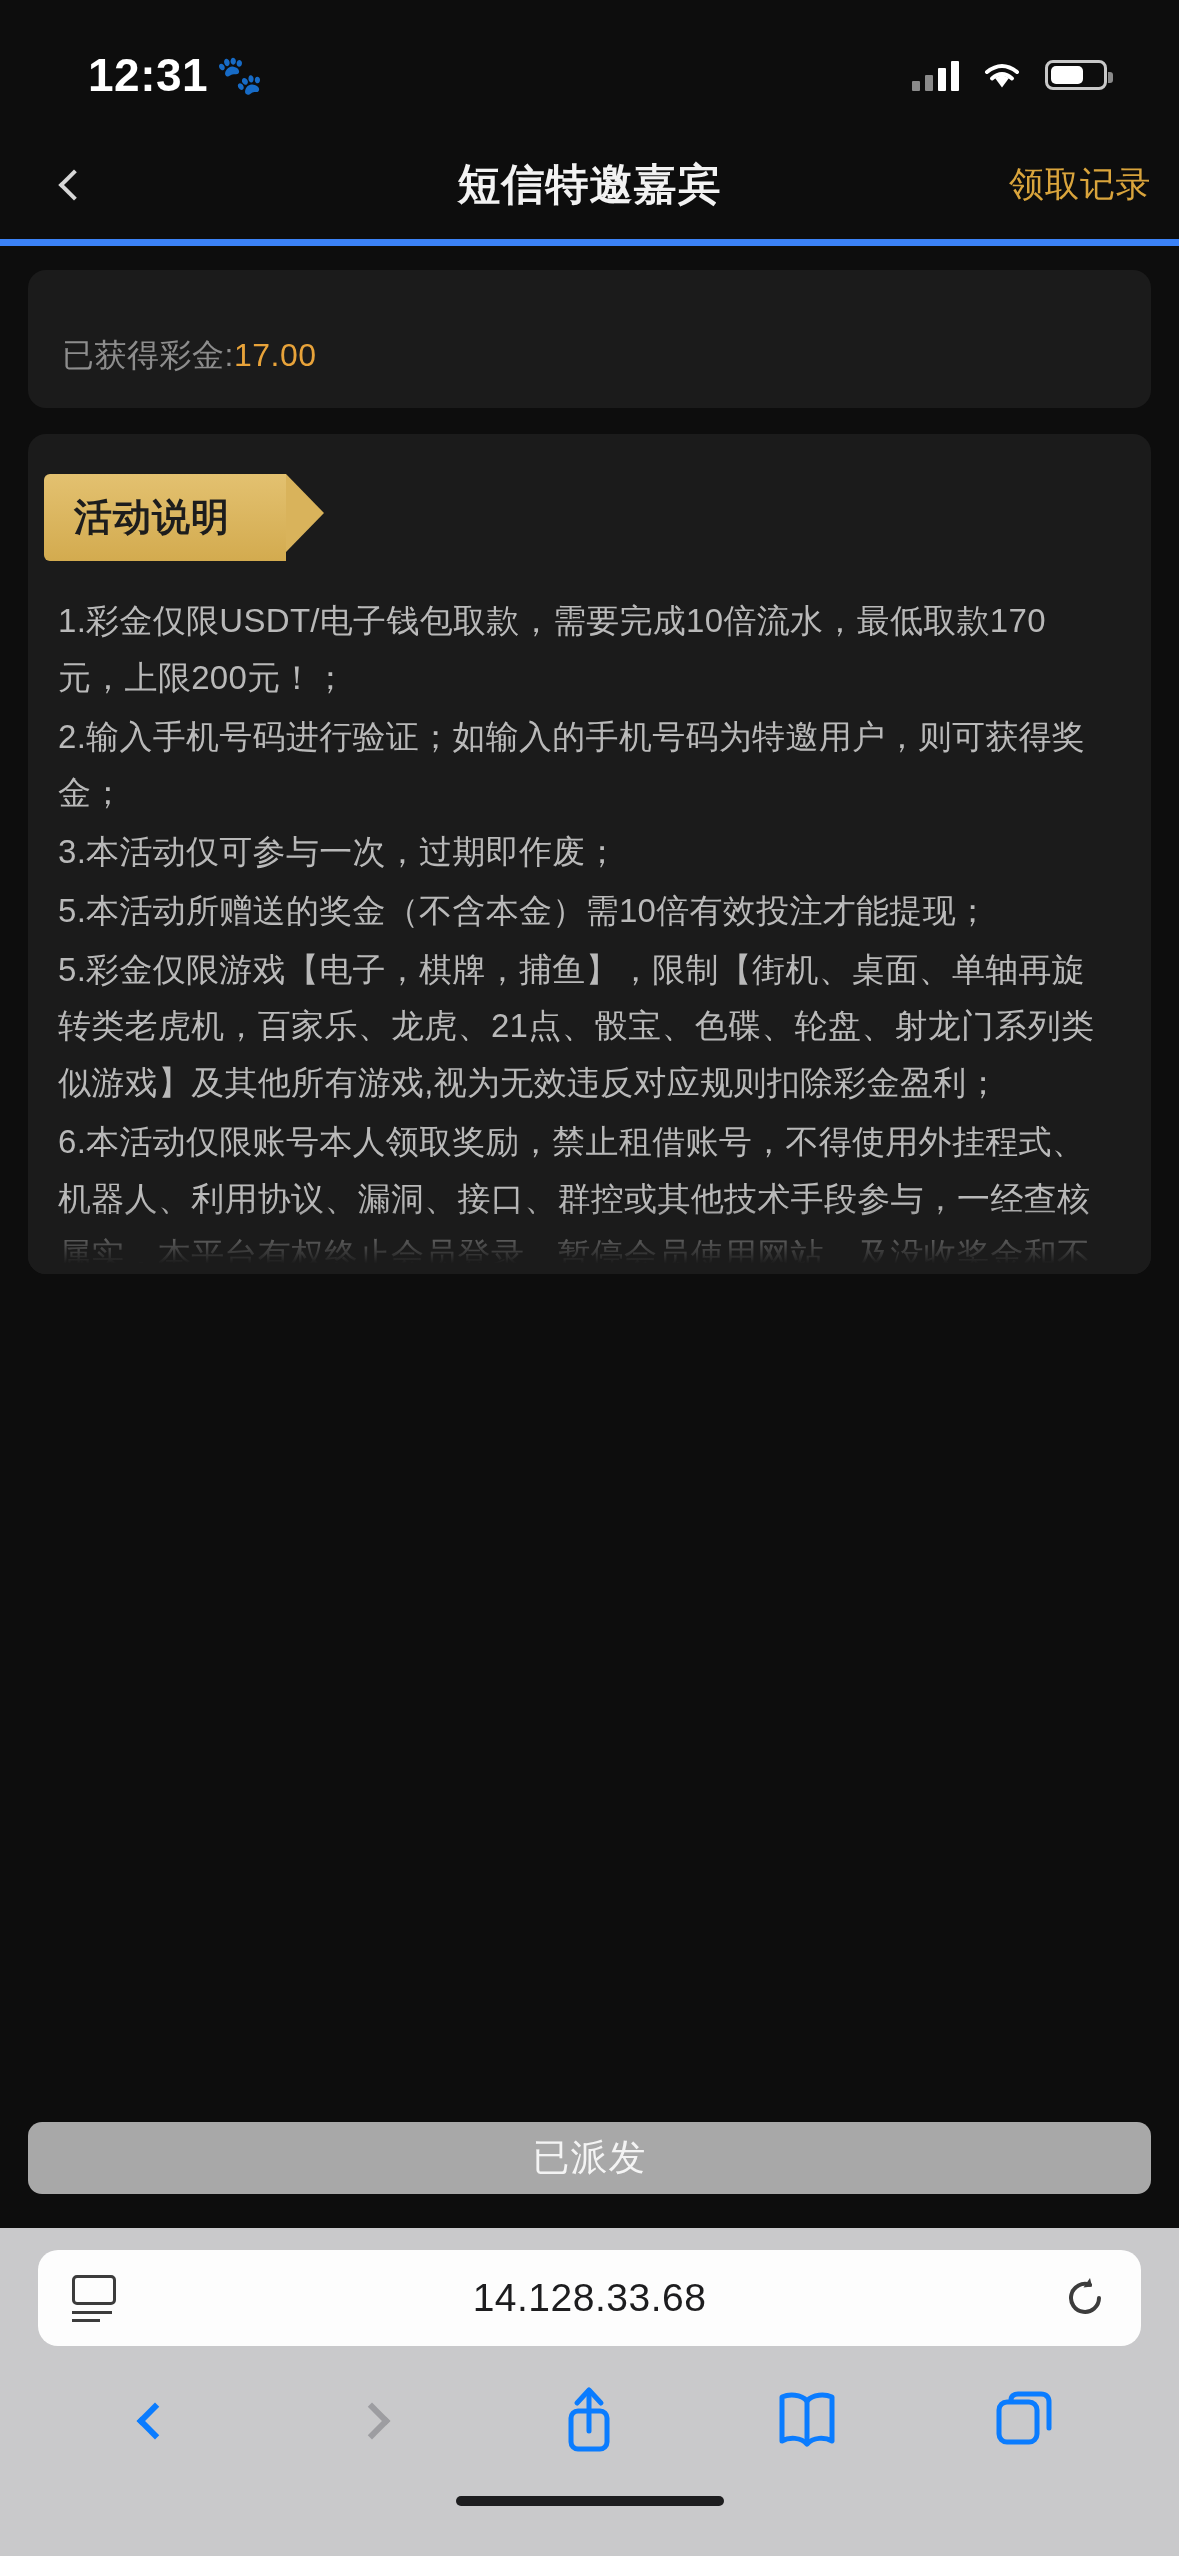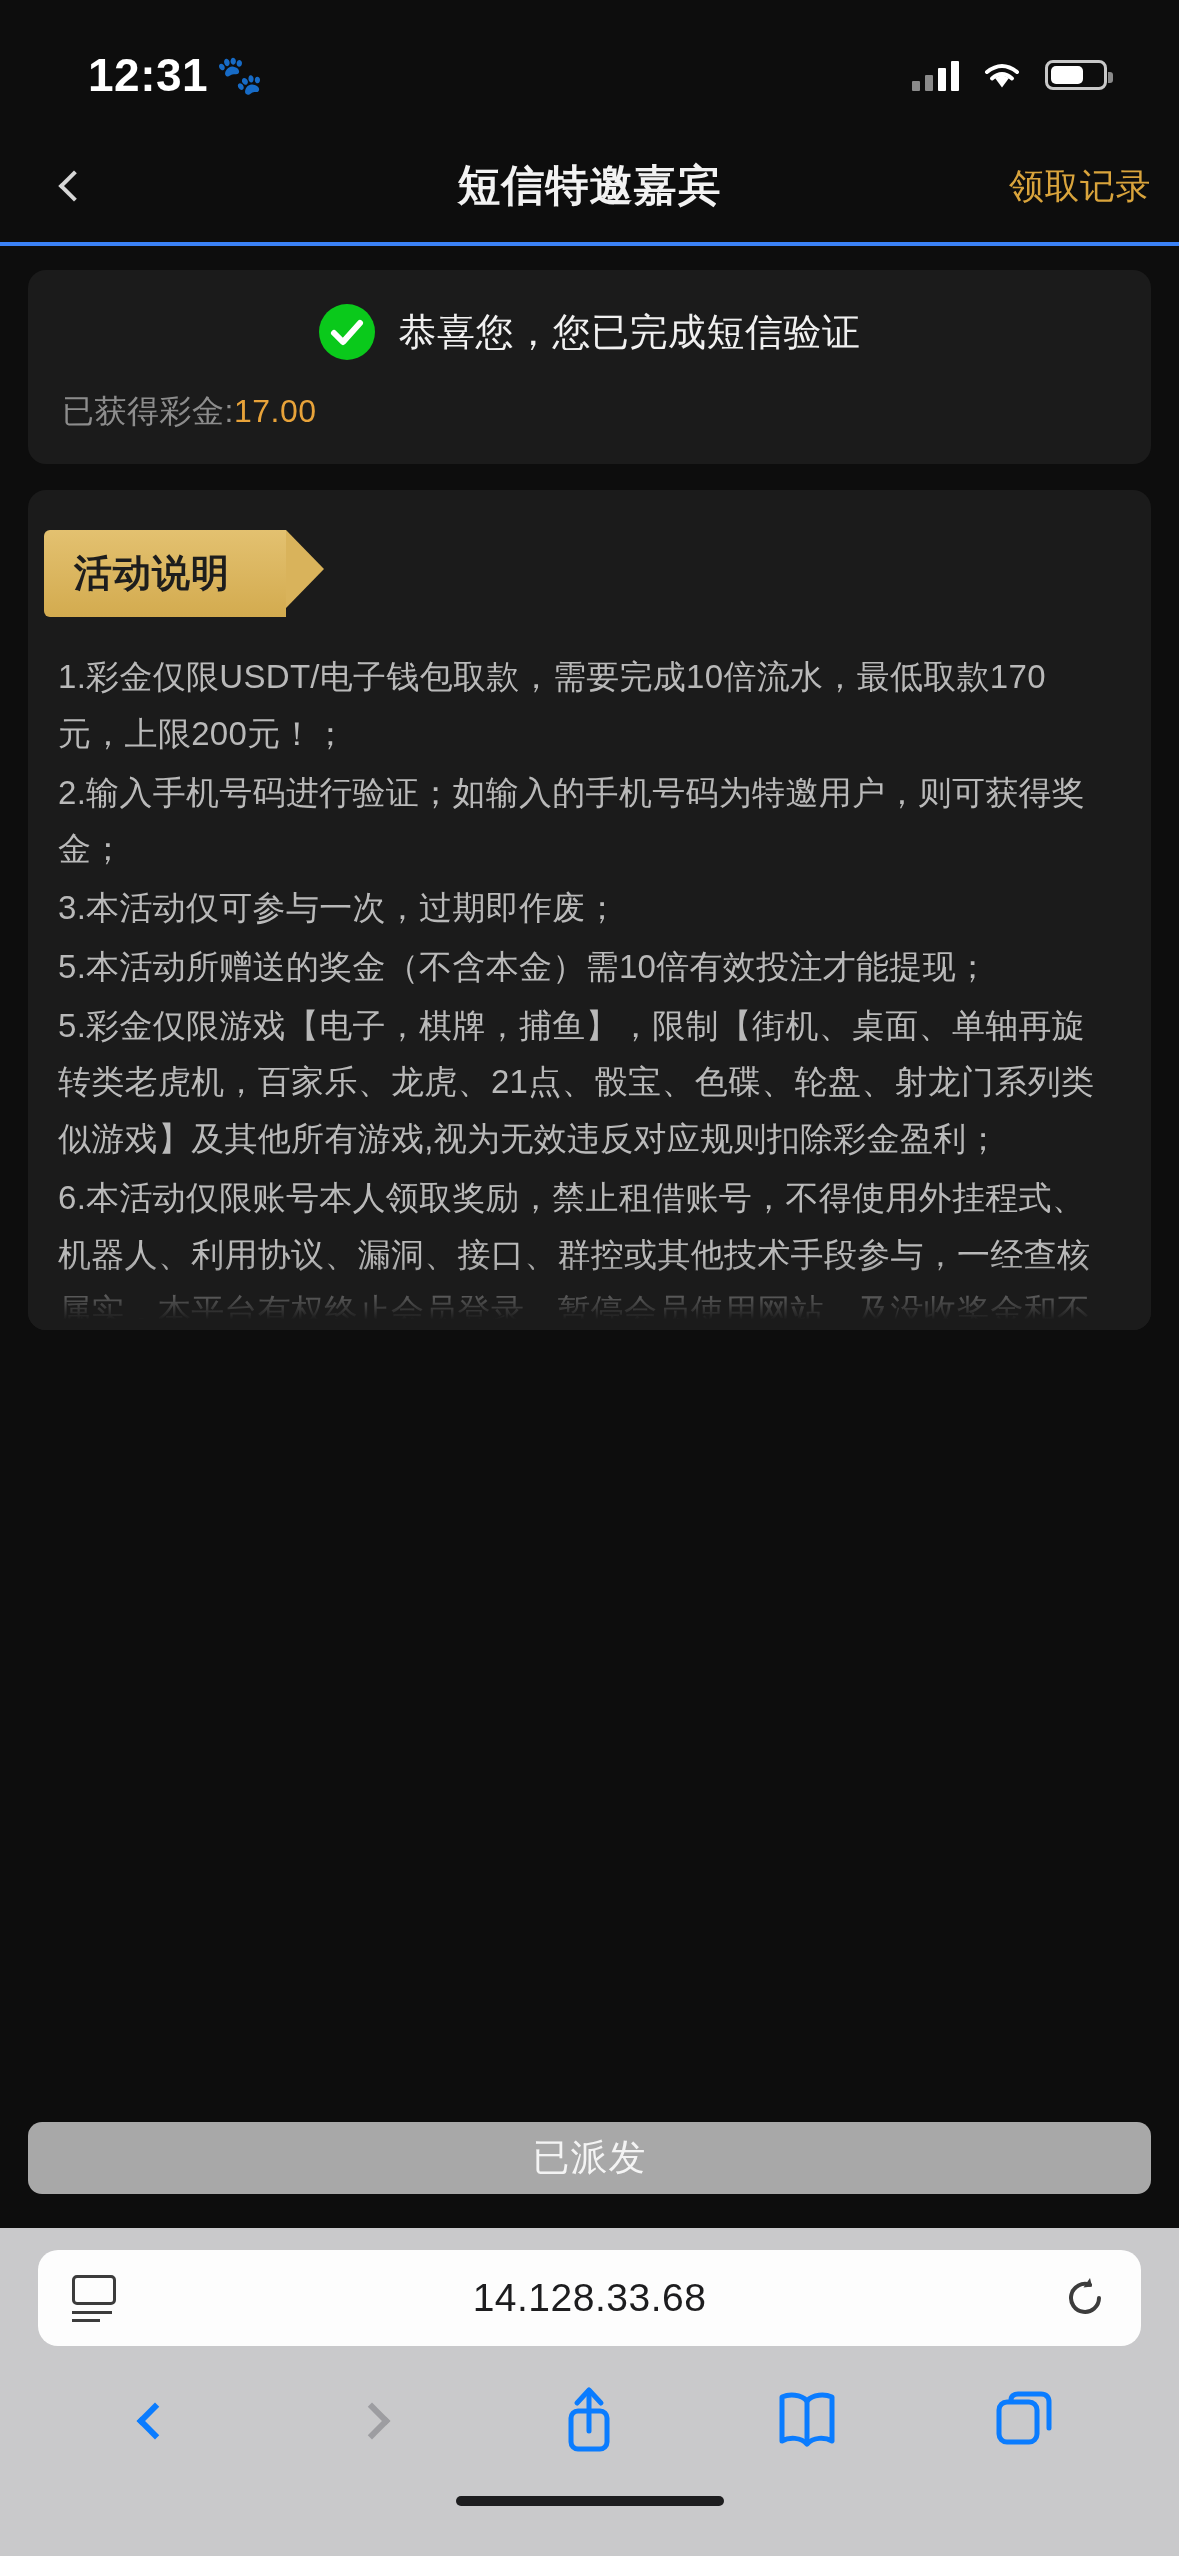--- a/index.html
+++ b/index.html
@@ -88,21 +88,21 @@
   }
 
   
   .navbar {
     flex: none;
     height: 116px;
     position: relative;
     display: flex;
     align-items: center;
     justify-content: center;
-    border-bottom: 4px solid #3b82f6;
+    border-bottom: 7px solid #3b82f6;
   }
   .nav-back {
     position: absolute;
     left: 34px; top: 0; bottom: 0;
     width: 80px;
     display: flex;
     align-items: center;
     justify-content: center;
   }
   .chev-left {
@@ -345,28 +345,20 @@
     <div class="nav-back">
       <span class="chev-left"></span>
     </div>
     <div class="nav-title">短信特邀嘉宾</div>
     <div class="nav-action">领取记录</div>
   </div>
 
   <div class="content">
 
     <div class="card">
-      <div class="card-success-row">
-        <span class="check">
-          <svg viewBox="0 0 56 56" width="56" height="56" aria-hidden="true">
-            <path d="M15 29 L24 38 L41 19" stroke="#fff" stroke-width="6" fill="none" stroke-linecap="round" stroke-linejoin="round"></path>
-          </svg>
-        </span>
-        <span class="success-text">恭喜您，您已完成短信验证</span>
-      </div>
       <div class="bonus-line">
         <span>已获得彩金:</span><span class="amt">17.00</span>
       </div>
     </div>
 
     <div class="rules">
       <div class="ribbon-wrap">
         <span class="ribbon">活动说明</span>
       </div>
       <div class="rules-body">

